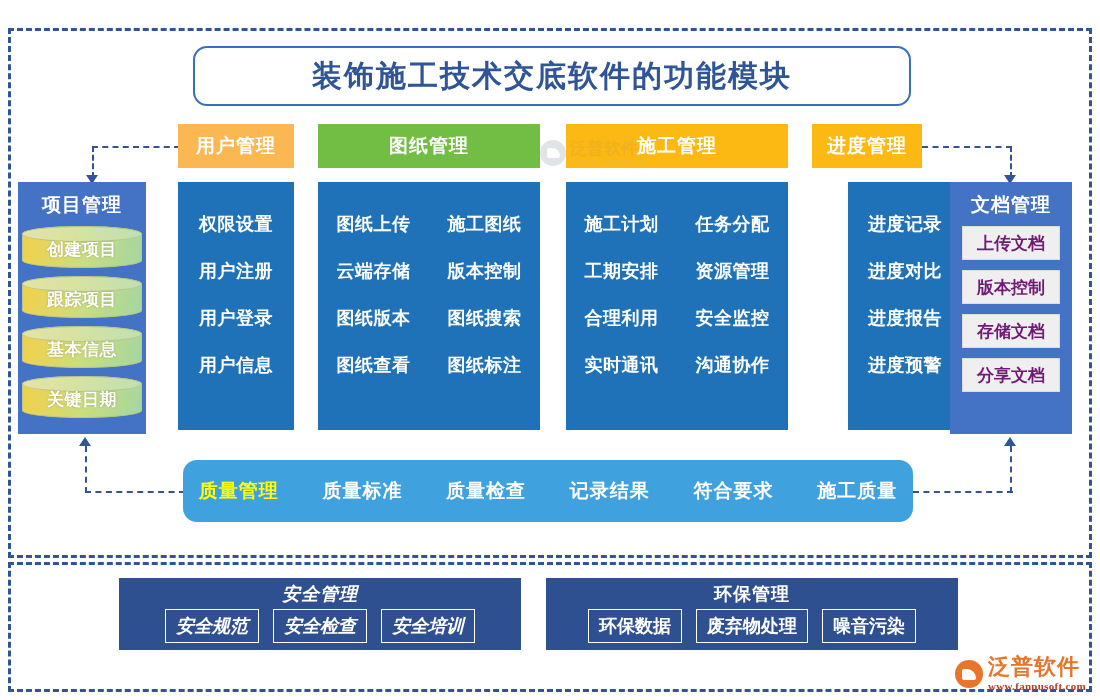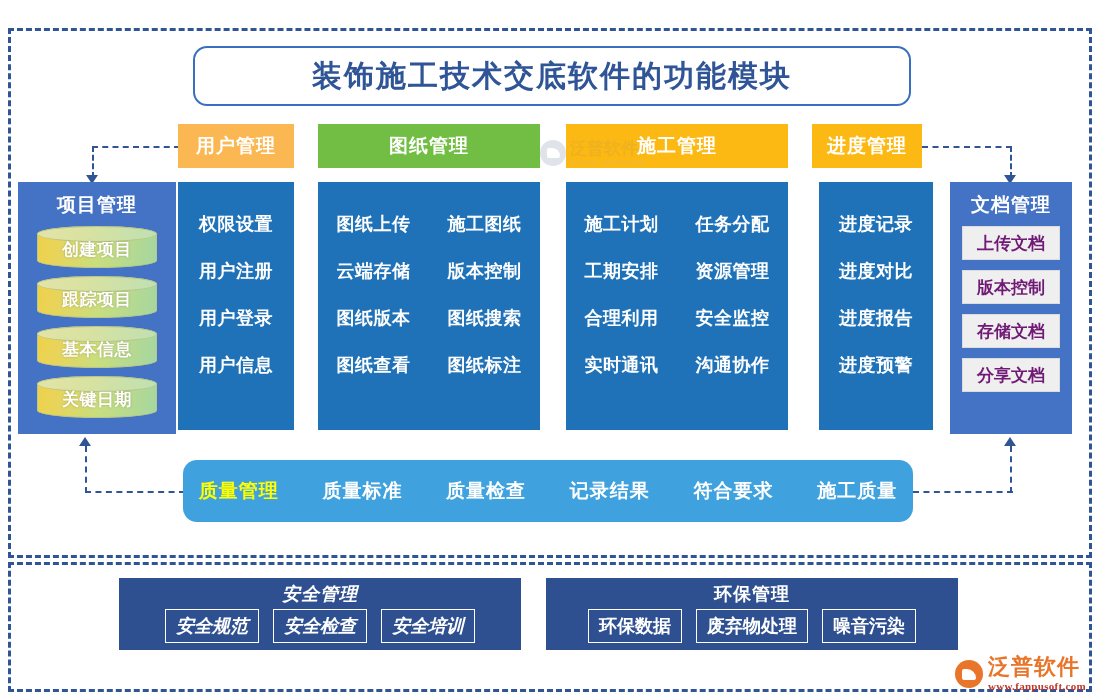--- a/index.html
+++ b/index.html
@@ -46,35 +46,35 @@
 
   
   .panel {
     position: absolute; background: #1F72B8; top: 182px; height: 248px;
     display: flex; flex-direction: column; justify-content: flex-start;
     padding-top: 18px;
   }
   #panel-user  { left: 178px; width: 116px; }
   #panel-draw  { left: 318px; width: 222px; }
   #panel-build { left: 566px; width: 222px; }
-  #panel-prog  { left: 819px; width: 114px; }
+  #panel-prog  { left: 848px; width: 114px; }
 
   .panel .row {
     display: flex; width: 100%;
     justify-content: space-around; align-items: center;
     height: 47px;
   }
   .panel .cell {
     color: #ffffff; font-size: 18px; font-weight: bold;
     text-align: center; white-space: nowrap; letter-spacing: .5px;
   }
 
   
   .side-col {
-    position: absolute; top: 182px; width: 158px; height: 252px;
+    position: absolute; top: 182px; width: 128px; height: 252px;
     background: #4472C4;
     display: flex; flex-direction: column; align-items: center;
   }
   #side-project  { left: 18px; }
   #side-document { left: 950px; width: 122px; }
   .side-col .side-title {
     color: #ffffff; font-size: 19px; font-weight: bold;
     margin-top: 10px; margin-bottom: 8px; letter-spacing: 1px;
   }
 

